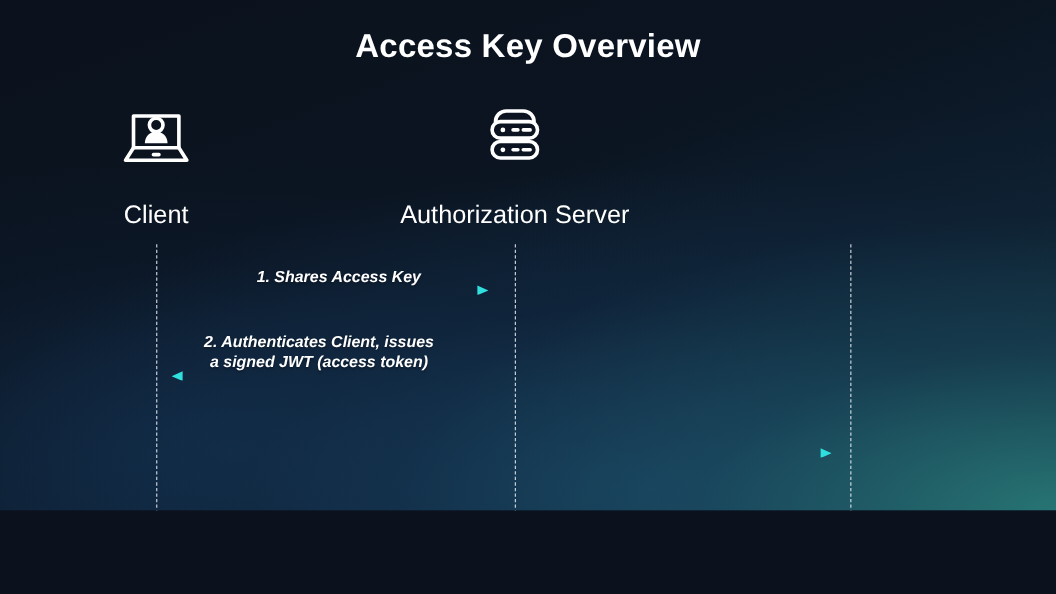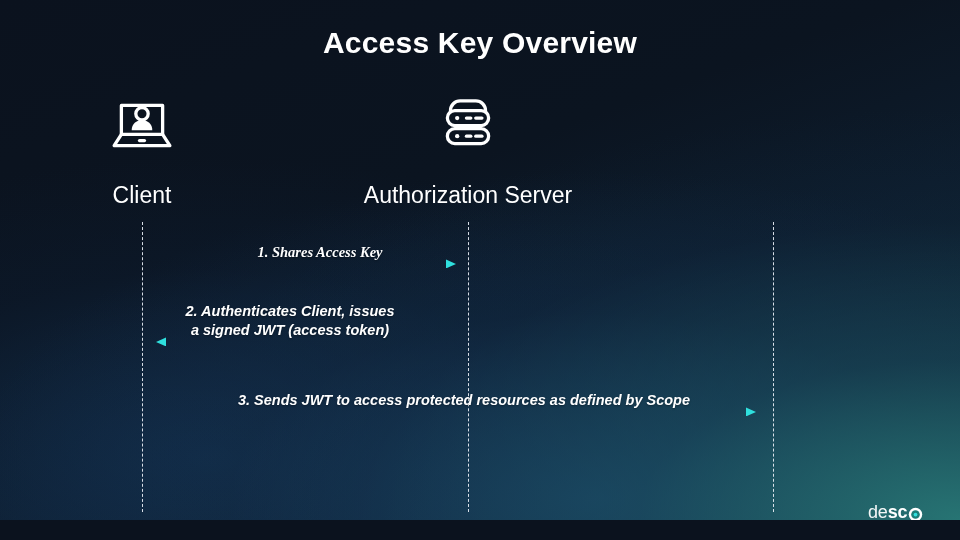--- a/index.html
+++ b/index.html
@@ -3,21 +3,21 @@
 <meta charset="utf-8">
 <style>
   html, body {
     margin: 0;
     padding: 0;
     background: #0b121e;
   }
   #slide {
     position: relative;
     width: 960px;
-    height: 520px;
+    height: 464px;
     overflow: hidden;
     font-family: "Liberation Sans", sans-serif;
     background:
       radial-gradient(120% 110% at 100% 100%, rgba(40,120,118,0.95) 0%, rgba(26,76,92,0.55) 28%, rgba(16,40,62,0.25) 52%, rgba(11,18,30,0) 72%),
       radial-gradient(95% 90% at 62% 96%, rgba(27,72,108,0.85) 0%, rgba(18,44,72,0.45) 40%, rgba(11,18,30,0) 70%),
       radial-gradient(85% 80% at 22% 88%, rgba(20,52,86,0.70) 0%, rgba(13,30,52,0.35) 45%, rgba(11,18,30,0) 72%),
       linear-gradient(160deg, #0b121e 0%, #0b1420 38%, #0d1c2c 60%, #102634 80%, #163440 100%);
   }
 
   
@@ -85,21 +85,21 @@
     text-shadow: 0 1px 2px rgba(0,0,0,0.35);
   }
   .msg-line {
     position: absolute;
     left: 0;
     bottom: 0;
     width: 100%;
     height: 10px;
   }
 
-  #msg-1 { left: 184px; top: 228px; width: 272px; height: 40px; font-family: Liberation Serif, serif; }
+  #msg-1 { left: 172px; top: 228px; width: 272px; height: 40px; }
   #msg-2 { left: 156px; top: 296px; width: 268px; height: 50px; }
   #msg-3 { left: 172px; top: 382px; width: 584px; height: 34px; }
   #msg-4 { left: 152px; top: 463px; width: 596px; height: 38px; }
 
   
   #descope-logo {
     position: absolute;
     left: 868px;
     top: 488px;
     font-size: 18px;
@@ -186,21 +186,20 @@
           <stop offset="0%" stop-color="#2fe0de"></stop>
           <stop offset="100%" stop-color="#26b5ae"></stop>
         </linearGradient>
       </defs>
       <line x1="10" y1="6" x2="268" y2="6" stroke="url(#g2)" stroke-width="1.8"></line>
       <polygon points="10,1.6 0,6 10,10.4" fill="#2fe0de"></polygon>
     </svg>
   </div>
 
   <div class="message" id="msg-3">
-    <div class="msg-text">3. Sends JWT to access protected resources as defined by Scope</div>
     <svg class="msg-line" viewBox="0 0 584 10" preserveAspectRatio="none">
       <defs>
         <linearGradient id="g3" x1="0" y1="0" x2="1" y2="0">
           <stop offset="0%" stop-color="#26b5ae"></stop>
           <stop offset="100%" stop-color="#2fe0de"></stop>
         </linearGradient>
       </defs>
       <line x1="0" y1="6" x2="575" y2="6" stroke="url(#g3)" stroke-width="1.8"></line>
       <polygon points="574,1.6 584,6 574,10.4" fill="#2fe0de"></polygon>
     </svg>

